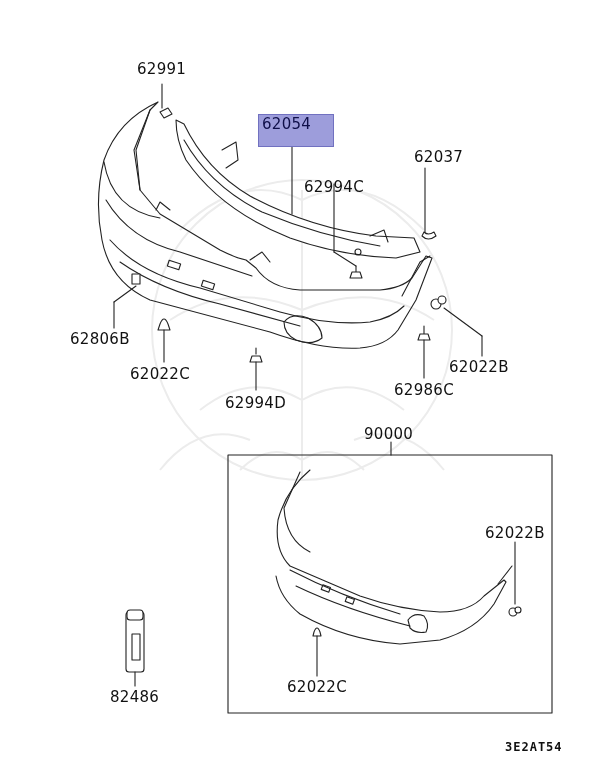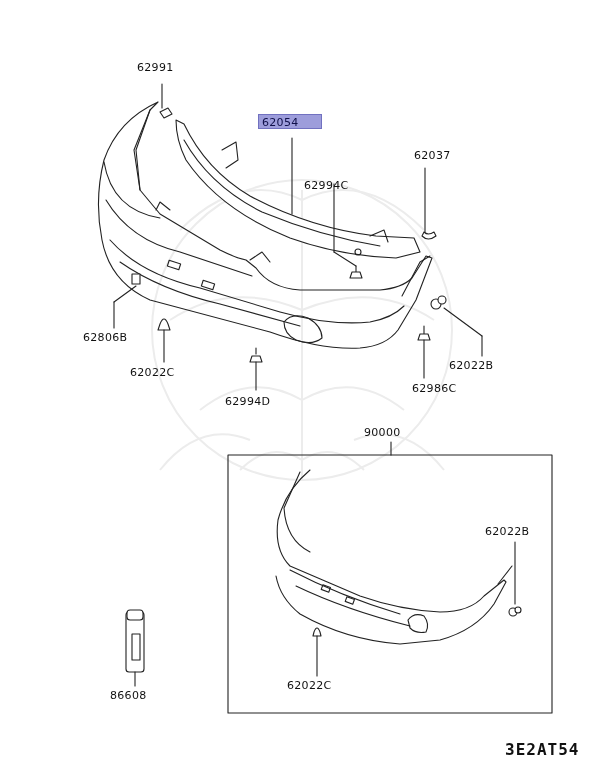--- a/index.html
+++ b/index.html
@@ -1,20 +1,20 @@
 <!DOCTYPE html>
 <html><head>
 <meta charset="utf-8">
 <style>
   html, body { margin: 0; padding: 0; background: #ffffff; }
   body { width: 609px; height: 768px; position: relative; overflow: hidden; font-family: "Liberation Sans", sans-serif; }
   #diagram { position: absolute; left: 0; top: 0; width: 609px; height: 768px; }
-  .label { position: absolute; font-family: "DejaVu Sans", sans-serif; font-size: 11px; color: #111; letter-spacing: 0.3px; line-height: 1; white-space: nowrap; cursor: pointer; }
-  .label.hl { background: #9d9ddb; border: 1px solid #7171c0; padding: 2px 22px 0 3px; color: #10104a; }
-  .code { position: absolute; font-family: "DejaVu Sans Mono", monospace; font-weight: bold; font-size: 16px; color: #111; letter-spacing: 1px; }
+  .label { position: absolute; font-family: "DejaVu Sans", sans-serif; font-size: 15px; color: #111; letter-spacing: 0.3px; line-height: 1; white-space: nowrap; cursor: pointer; }
+  .label.hl { background: #9d9ddb; border: 1px solid #7171c0; padding: 2px 22px 14px 3px; color: #10104a; }
+  .code { position: absolute; font-family: "DejaVu Sans Mono", monospace; font-weight: bold; font-size: 12px; color: #111; letter-spacing: 1px; }
 </style>
 </head>
 <body>
 
 <svg id="diagram" viewBox="0 0 609 768" xmlns="http://www.w3.org/2000/svg">
 
   <g stroke="#ececec" stroke-width="2" fill="none">
     <ellipse cx="302" cy="330" rx="150" ry="150"></ellipse>
     <path d="M180 230 Q240 170 302 200 Q364 170 424 230"></path>
     <path d="M170 320 Q230 280 302 310 Q374 280 434 320"></path>
@@ -124,23 +124,23 @@
       <rect x="132" y="634" width="8" height="26"></rect>
       <line x1="135" y1="672" x2="135" y2="686"></line>
     </g>
   </g>
 </svg>
 
 <div class="label" style="left:137px;top:62px">62991</div>
 <div class="label hl" style="left:258px;top:114px">62054</div>
 <div class="label" style="left:414px;top:150px">62037</div>
 <div class="label" style="left:304px;top:180px">62994C</div>
-<div class="label" style="left:83px;top:332px">62806B</div>
+<div class="label" style="left:70px;top:332px">62806B</div>
 <div class="label" style="left:449px;top:360px">62022B</div>
 <div class="label" style="left:130px;top:367px">62022C</div>
-<div class="label" style="left:412px;top:383px">62986C</div>
+<div class="label" style="left:394px;top:383px">62986C</div>
 <div class="label" style="left:225px;top:396px">62994D</div>
 <div class="label" style="left:364px;top:427px">90000</div>
 <div class="label" style="left:485px;top:526px">62022B</div>
 <div class="label" style="left:287px;top:680px">62022C</div>
-<div class="label" style="left:110px;top:690px">86608</div>
+<div class="label" style="left:110px;top:690px">82486</div>
 
 <div class="code" style="left:505px;top:740px">3E2AT54</div>
 
 </body></html>

